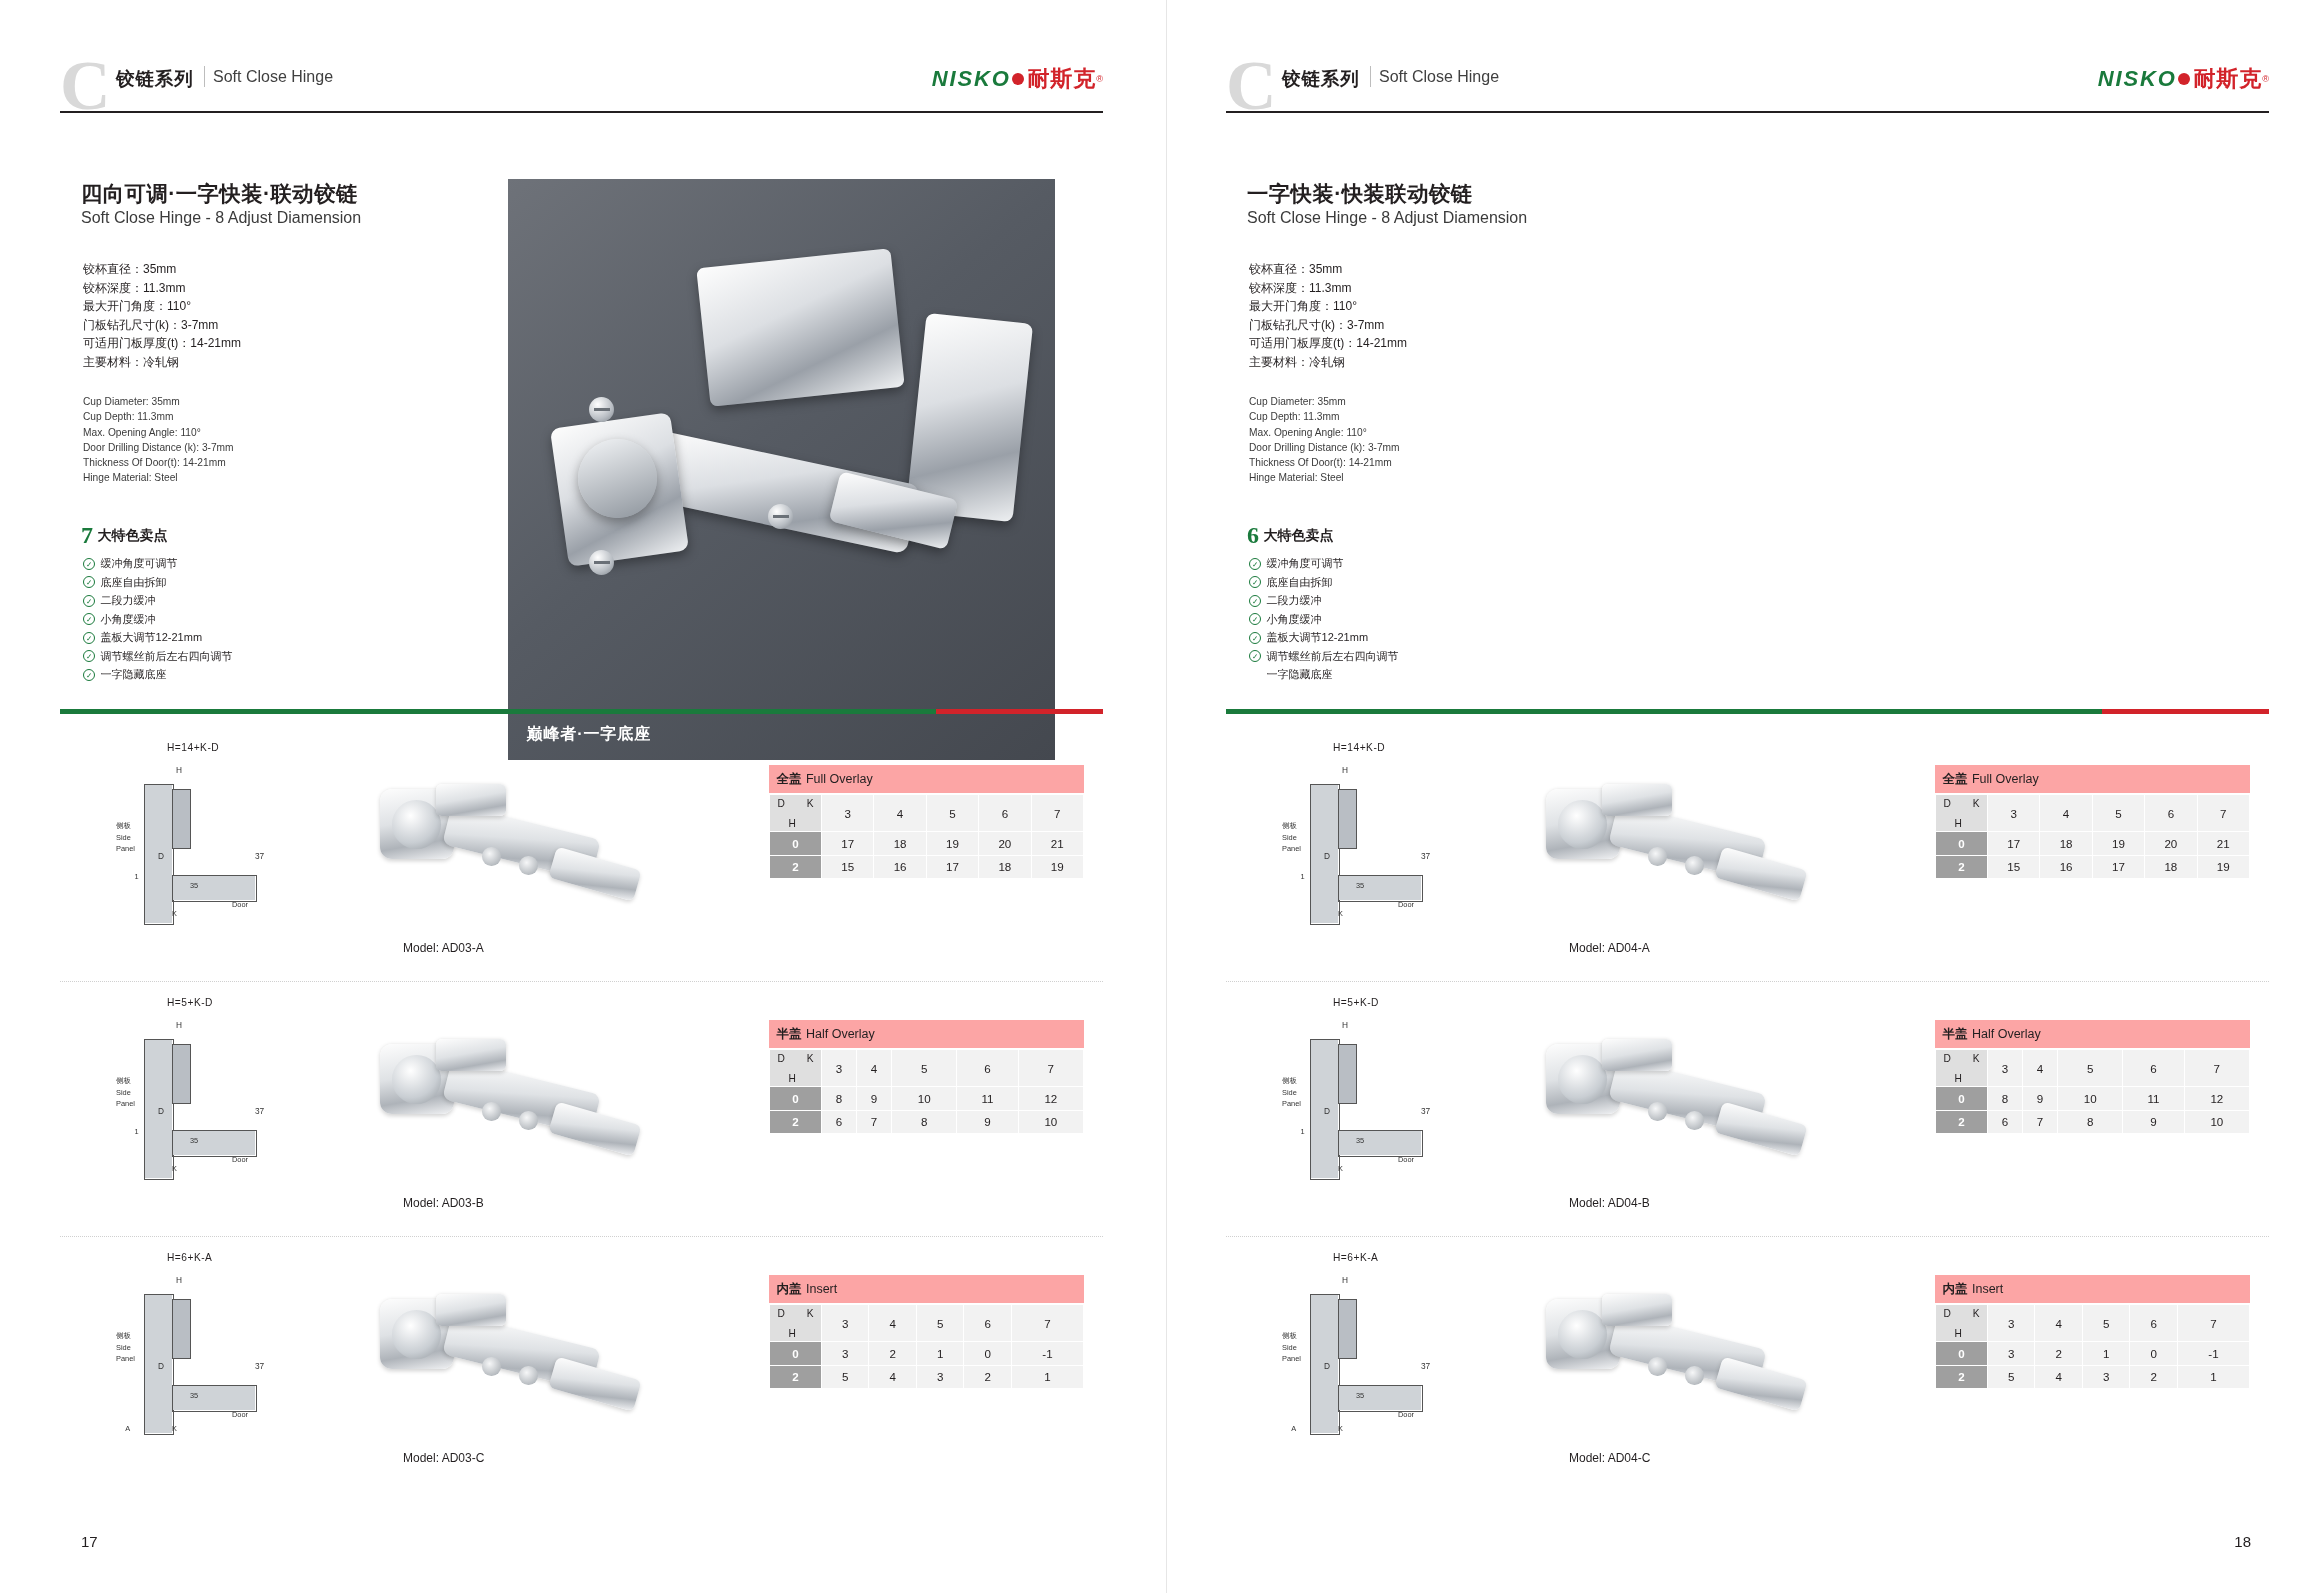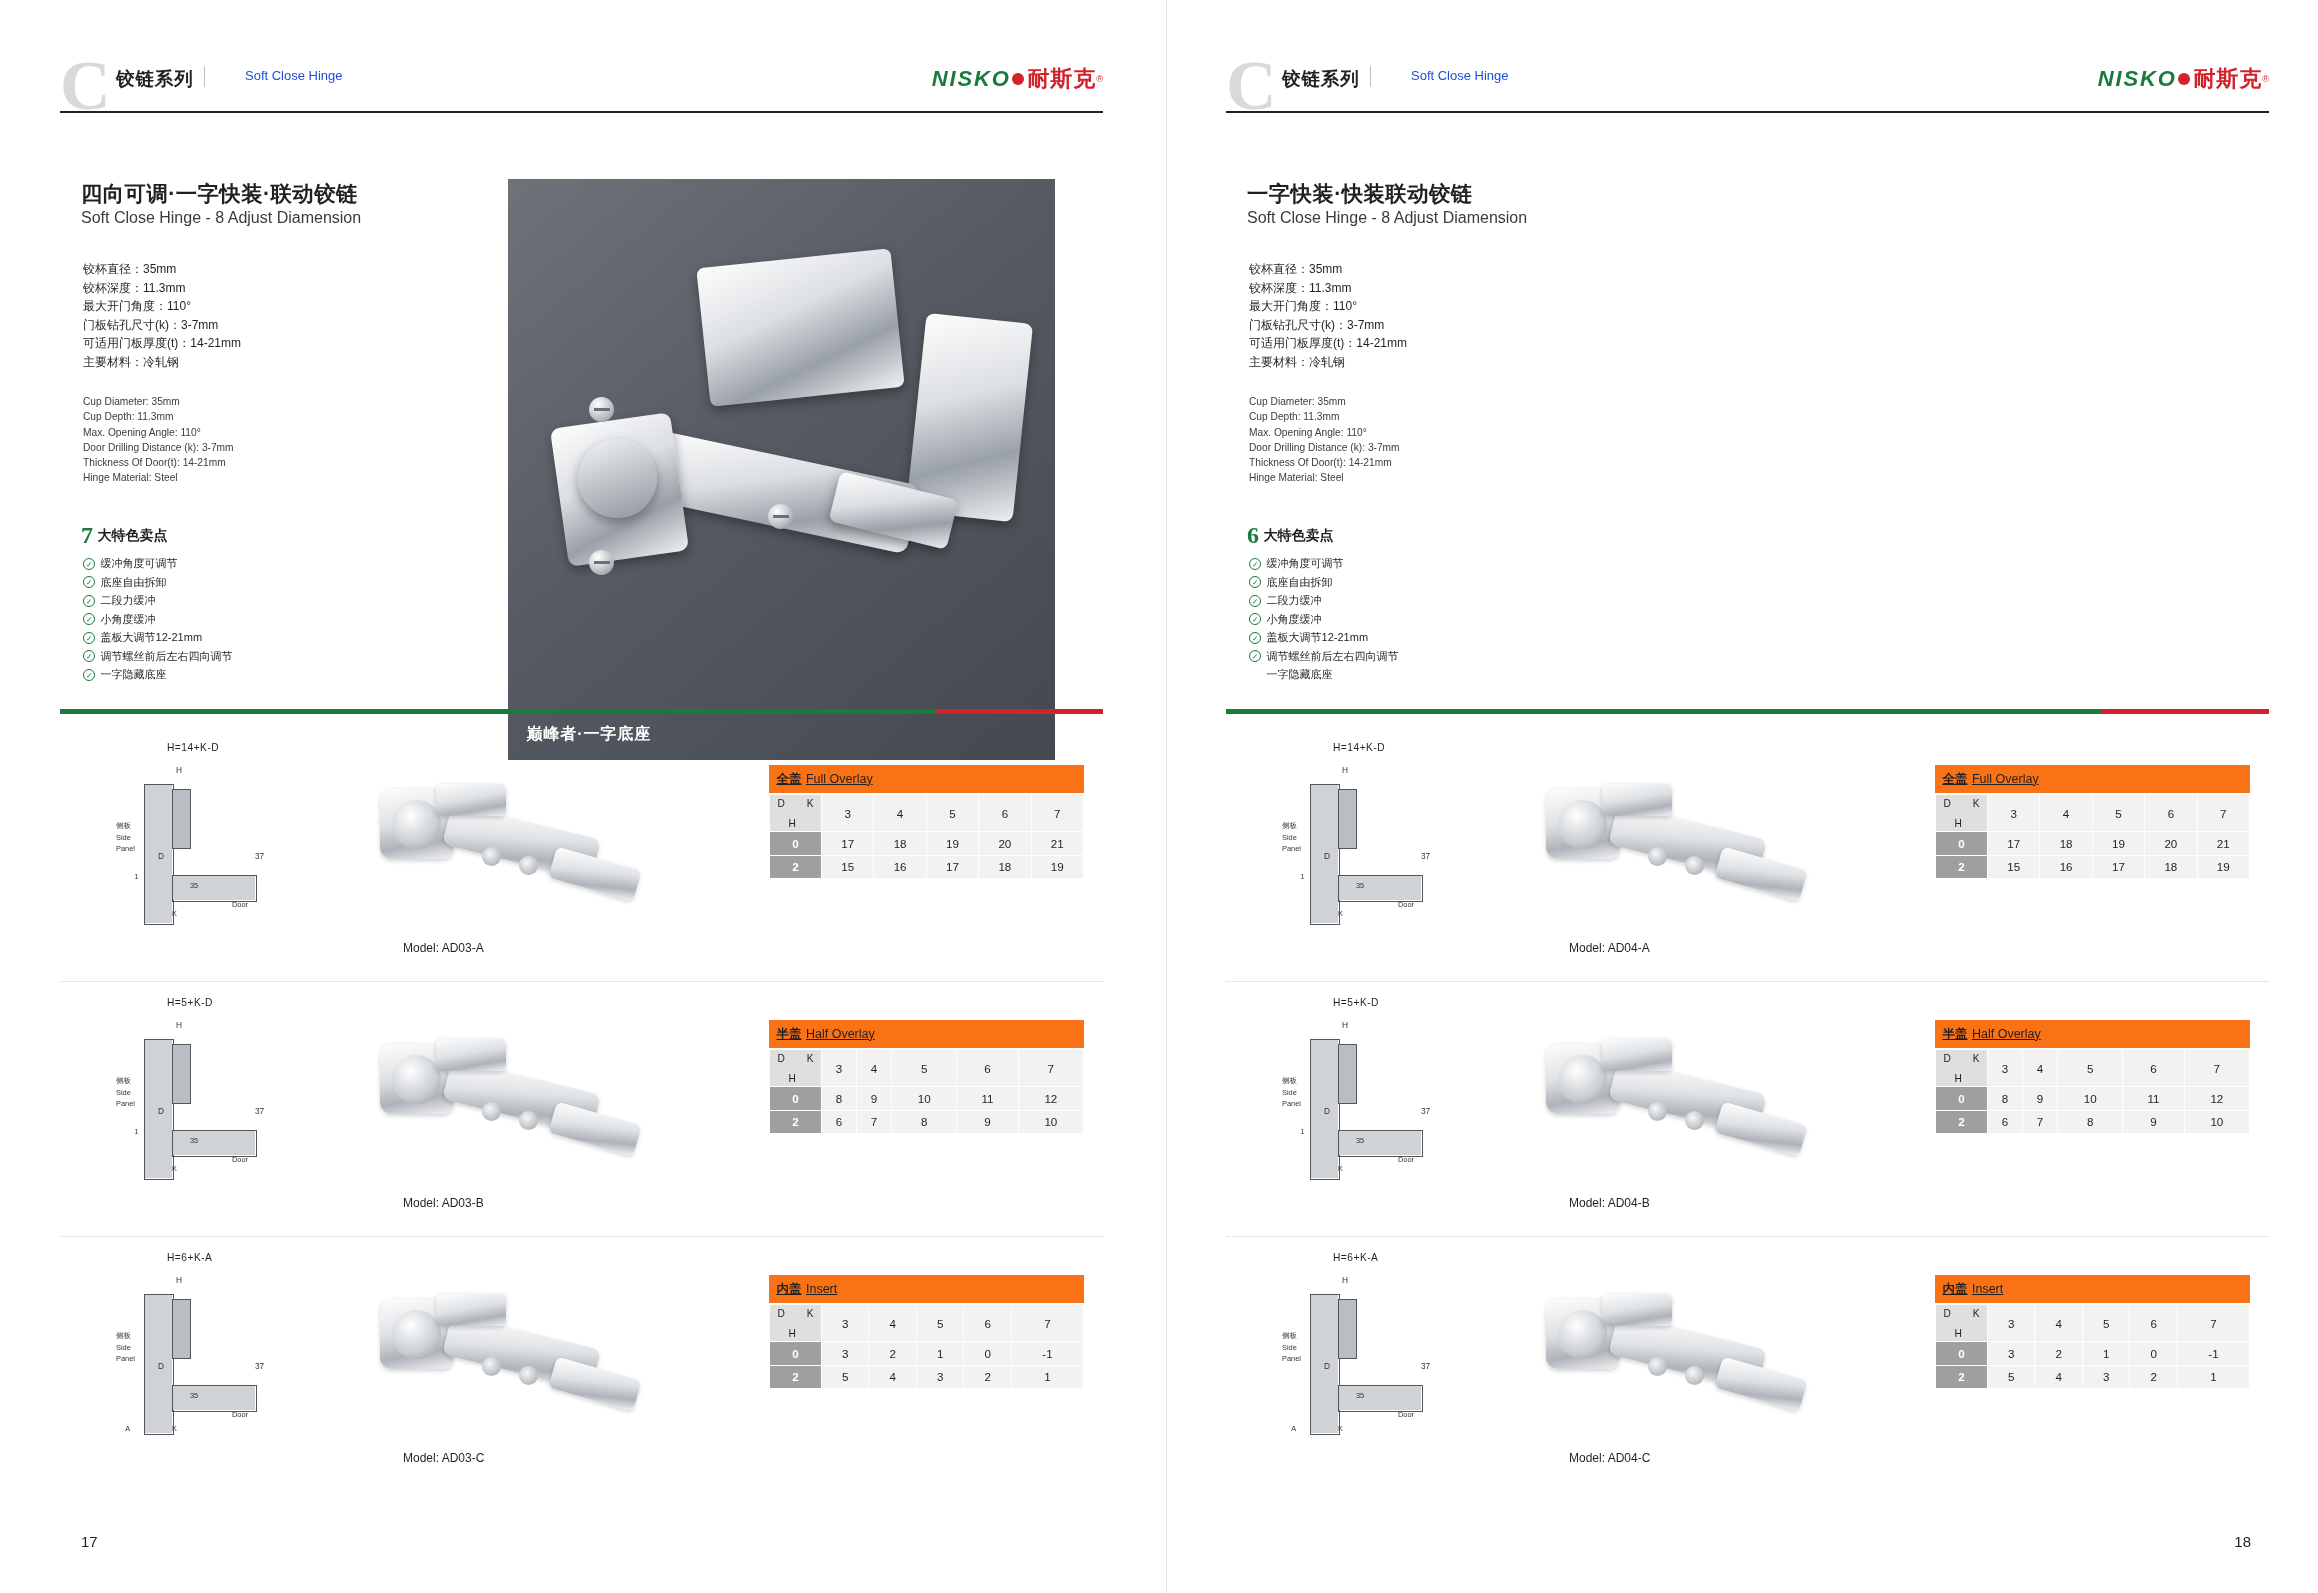--- a/index.html
+++ b/index.html
@@ -8,21 +8,21 @@
   .page{position:relative;width:1166px;height:1594px;box-sizing:border-box;}
   .page.left{padding:0;}
   .page.right{padding:0;}
   .divider{position:absolute;left:1166px;top:0;width:0.9px;height:1594px;background:#e6e6e6;}
 
   
   .header{position:absolute;top:56px;left:60px;width:1043px;height:51px;}
   .header .bigC{position:absolute;left:0;top:-4.6px;font-size:70px;line-height:70px;color:#d9d9d9;font-family:"Liberation Serif",serif;font-weight:bold;}
   .header .hdr-cn{position:absolute;left:56px;top:10.2px;font-size:18.5px;font-weight:bold;color:#231f20;letter-spacing:0.9px;}
   .header .hdr-bar{position:absolute;left:144px;top:10.2px;width:1.4px;height:20.4px;background:#bdbdbd;}
-  .header .hdr-en{position:absolute;left:153px;top:12px;font-size:13px;color:#1d4ed8;margin-left:32px;}
+  .header .hdr-en{position:absolute;left:153px;top:12px;font-size:16px;color:#404040;}
   .header .logo{position:absolute;right:0;top:8.3px;display:flex;align-items:center;}
   .header .logo .niska{font-family:"Liberation Sans",sans-serif;font-weight:bold;font-style:italic;font-size:22px;letter-spacing:1.9px;color:#1a7a3c;}
   .header .logo .dot{display:inline-block;width:12px;height:12px;border-radius:50%;background:#d2232a;margin:0 3.7px 0 0.9px;}
   .header .logo .cn{font-size:22px;font-weight:bold;color:#d2232a;letter-spacing:0.9px;}
   .header .logo .reg{font-size:9.3px;vertical-align:super;color:#d2232a;}
   .hdr-rule{position:absolute;left:60px;top:111px;width:1043px;height:1.9px;background:#231f20;}
 
   
   .prod-title-cn{position:absolute;left:81px;top:179px;font-size:21.3px;font-weight:bold;letter-spacing:0.5px;}
   .prod-title-en{position:absolute;left:81px;top:209px;font-size:16px;color:#3b3b3b;}
@@ -61,21 +61,21 @@
   .row .hdim{position:absolute;left:107px;top:0px;font-size:10.2px;letter-spacing:0.5px;}
   .rowsep{position:absolute;left:60px;width:1043px;height:0.9px;border-top:1.4px dotted #d0d0d0;}
   .dw-line{background:#444;}
   .dw-txt{position:absolute;font-size:8.3px;color:#333;}
   .dw-txt.small{font-size:7.4px;}
   .dw-box{position:absolute;border:0.9px solid #555;}
   .dw-fill{position:absolute;background:#cfd3d7;}
 
   
   table.ov{border-collapse:collapse;width:315px;font-size:11.6px;}
-  table.ov caption{caption-side:top;text-align:left;background:#f97316;padding:5.6px 7.4px;font-size:12.5px;font-weight:normal;border-bottom:0.9px solid #fff;text-decoration:underline;}
+  table.ov caption{caption-side:top;text-align:left;background:#fca5a5;padding:5.6px 7.4px;font-size:12.5px;font-weight:normal;border-bottom:0.9px solid #fff;}
   table.ov caption .cn{font-weight:bold;margin-right:4.6px;}
   table.ov td,table.ov th{border:0.9px solid #ffffff;text-align:center;padding:4.6px 0;background:#f2f2f2;font-weight:normal;}
   table.ov th.corner{background:#dfdfdf;width:51px;position:relative;height:27px;}
   table.ov th.corner .d{position:absolute;left:7.4px;top:2.8px;font-size:10.2px;}
   table.ov th.corner .k{position:absolute;right:7.4px;top:2.8px;font-size:10.2px;}
   table.ov th.corner .h{position:absolute;left:18.5px;bottom:1.9px;font-size:10.2px;}
   table.ov td.rowhead{background:#9f9f9f;color:#fff;width:51px;font-weight:bold;}
 
   
   .ph{position:absolute;}

